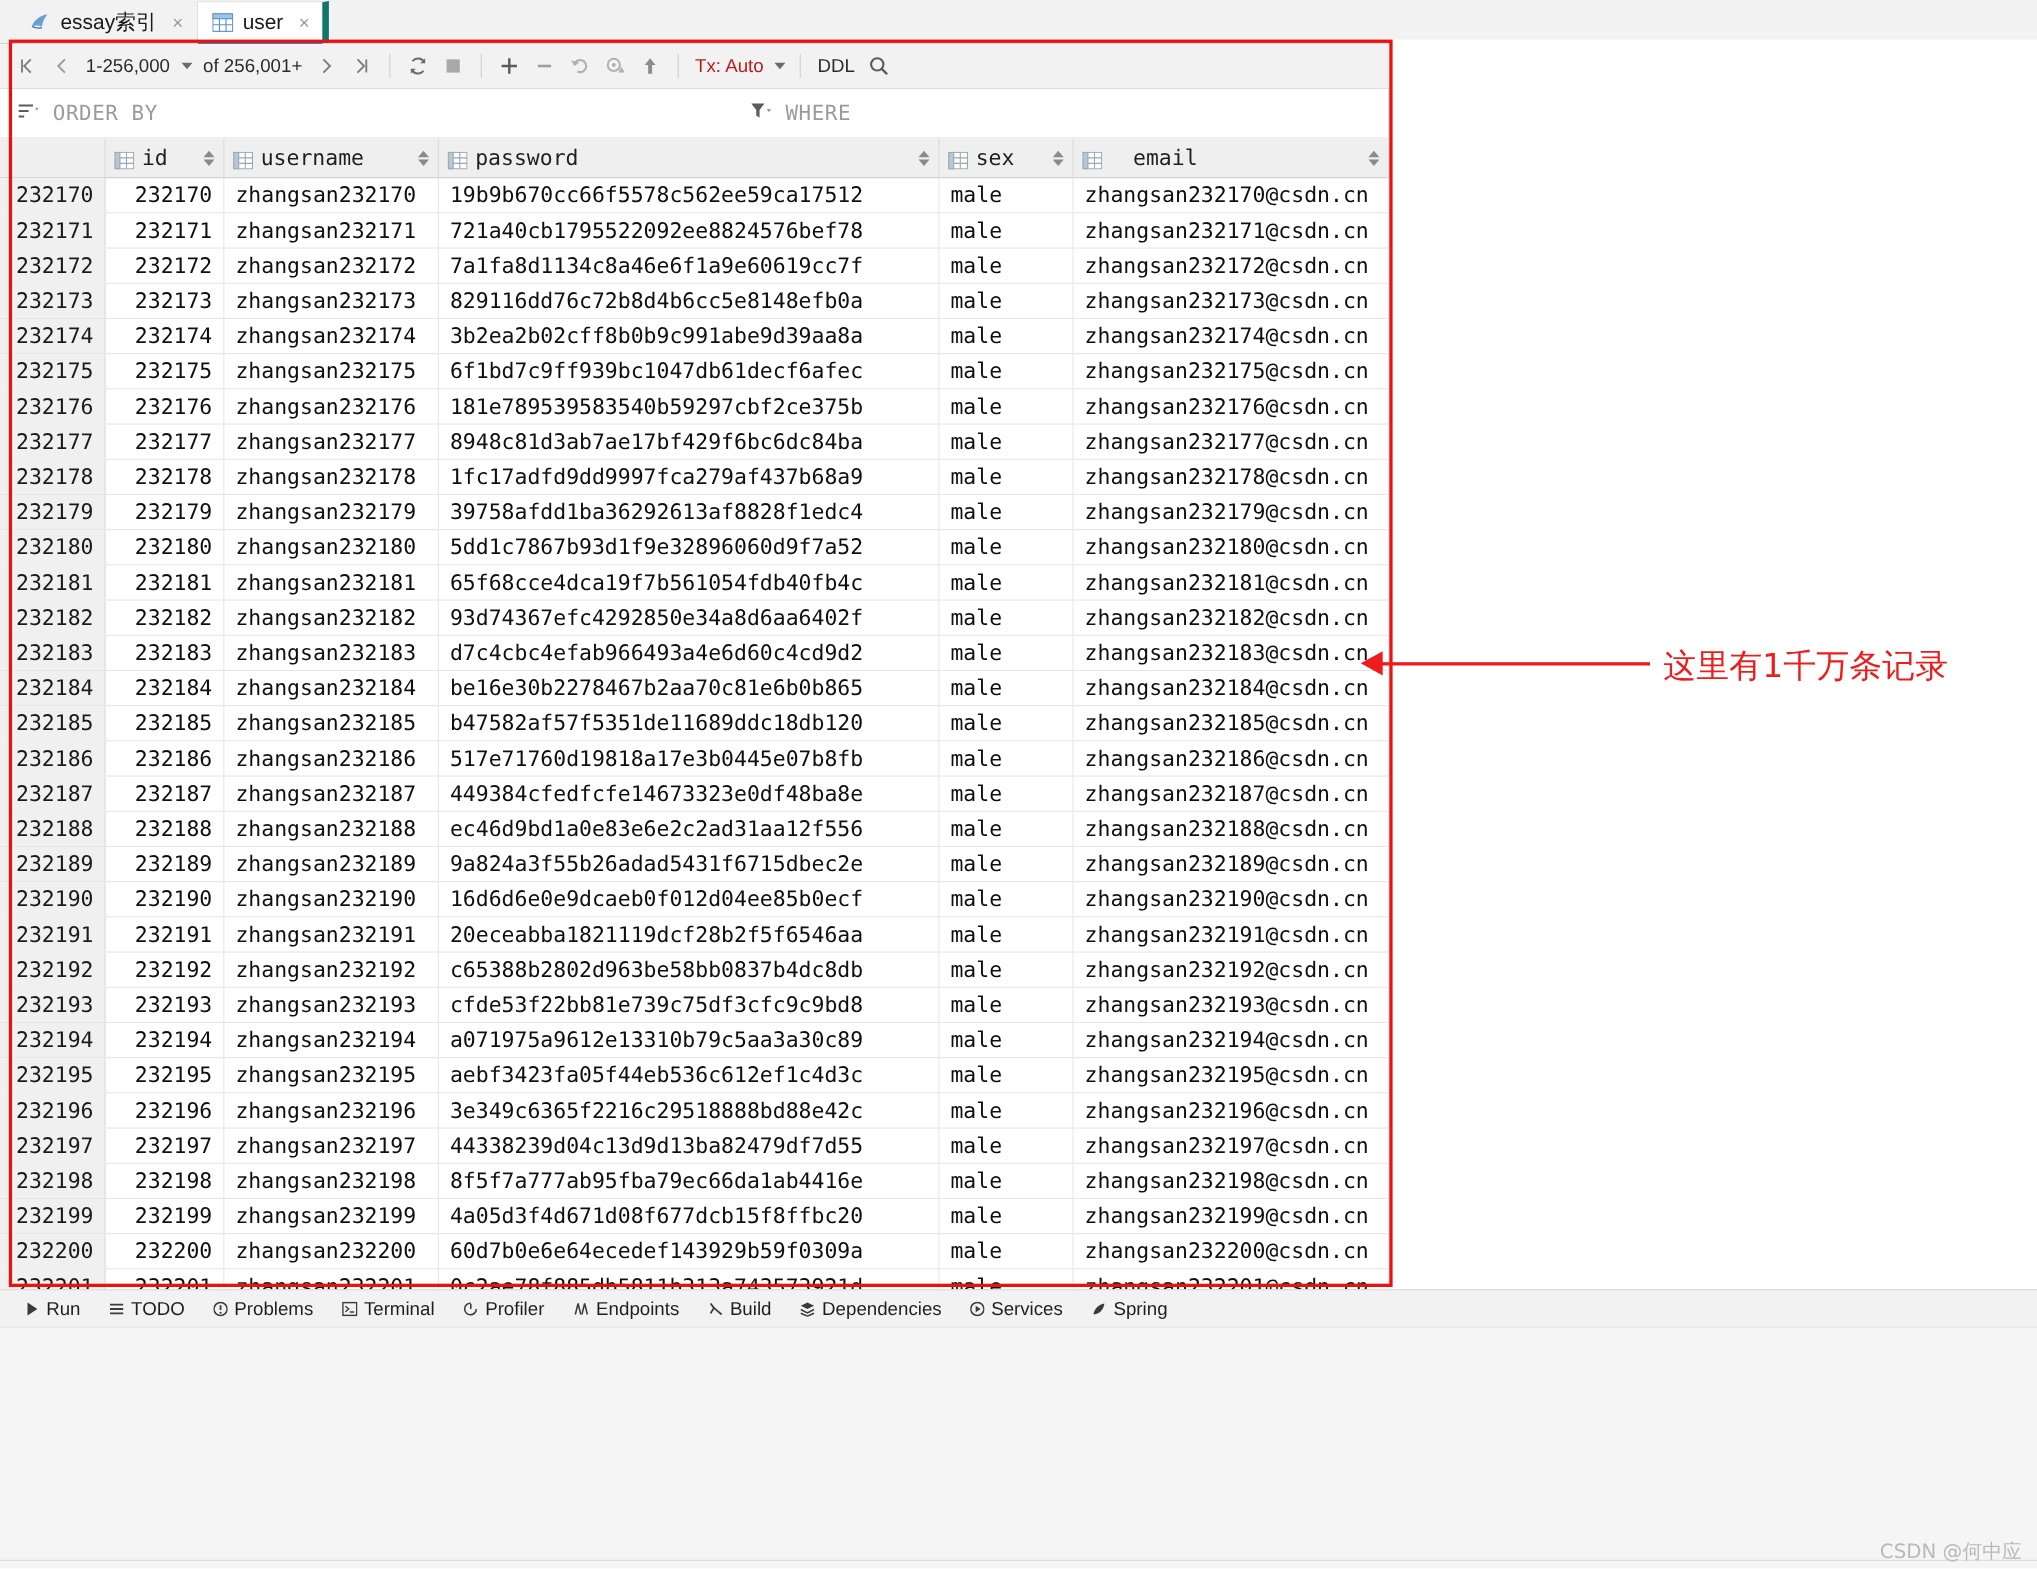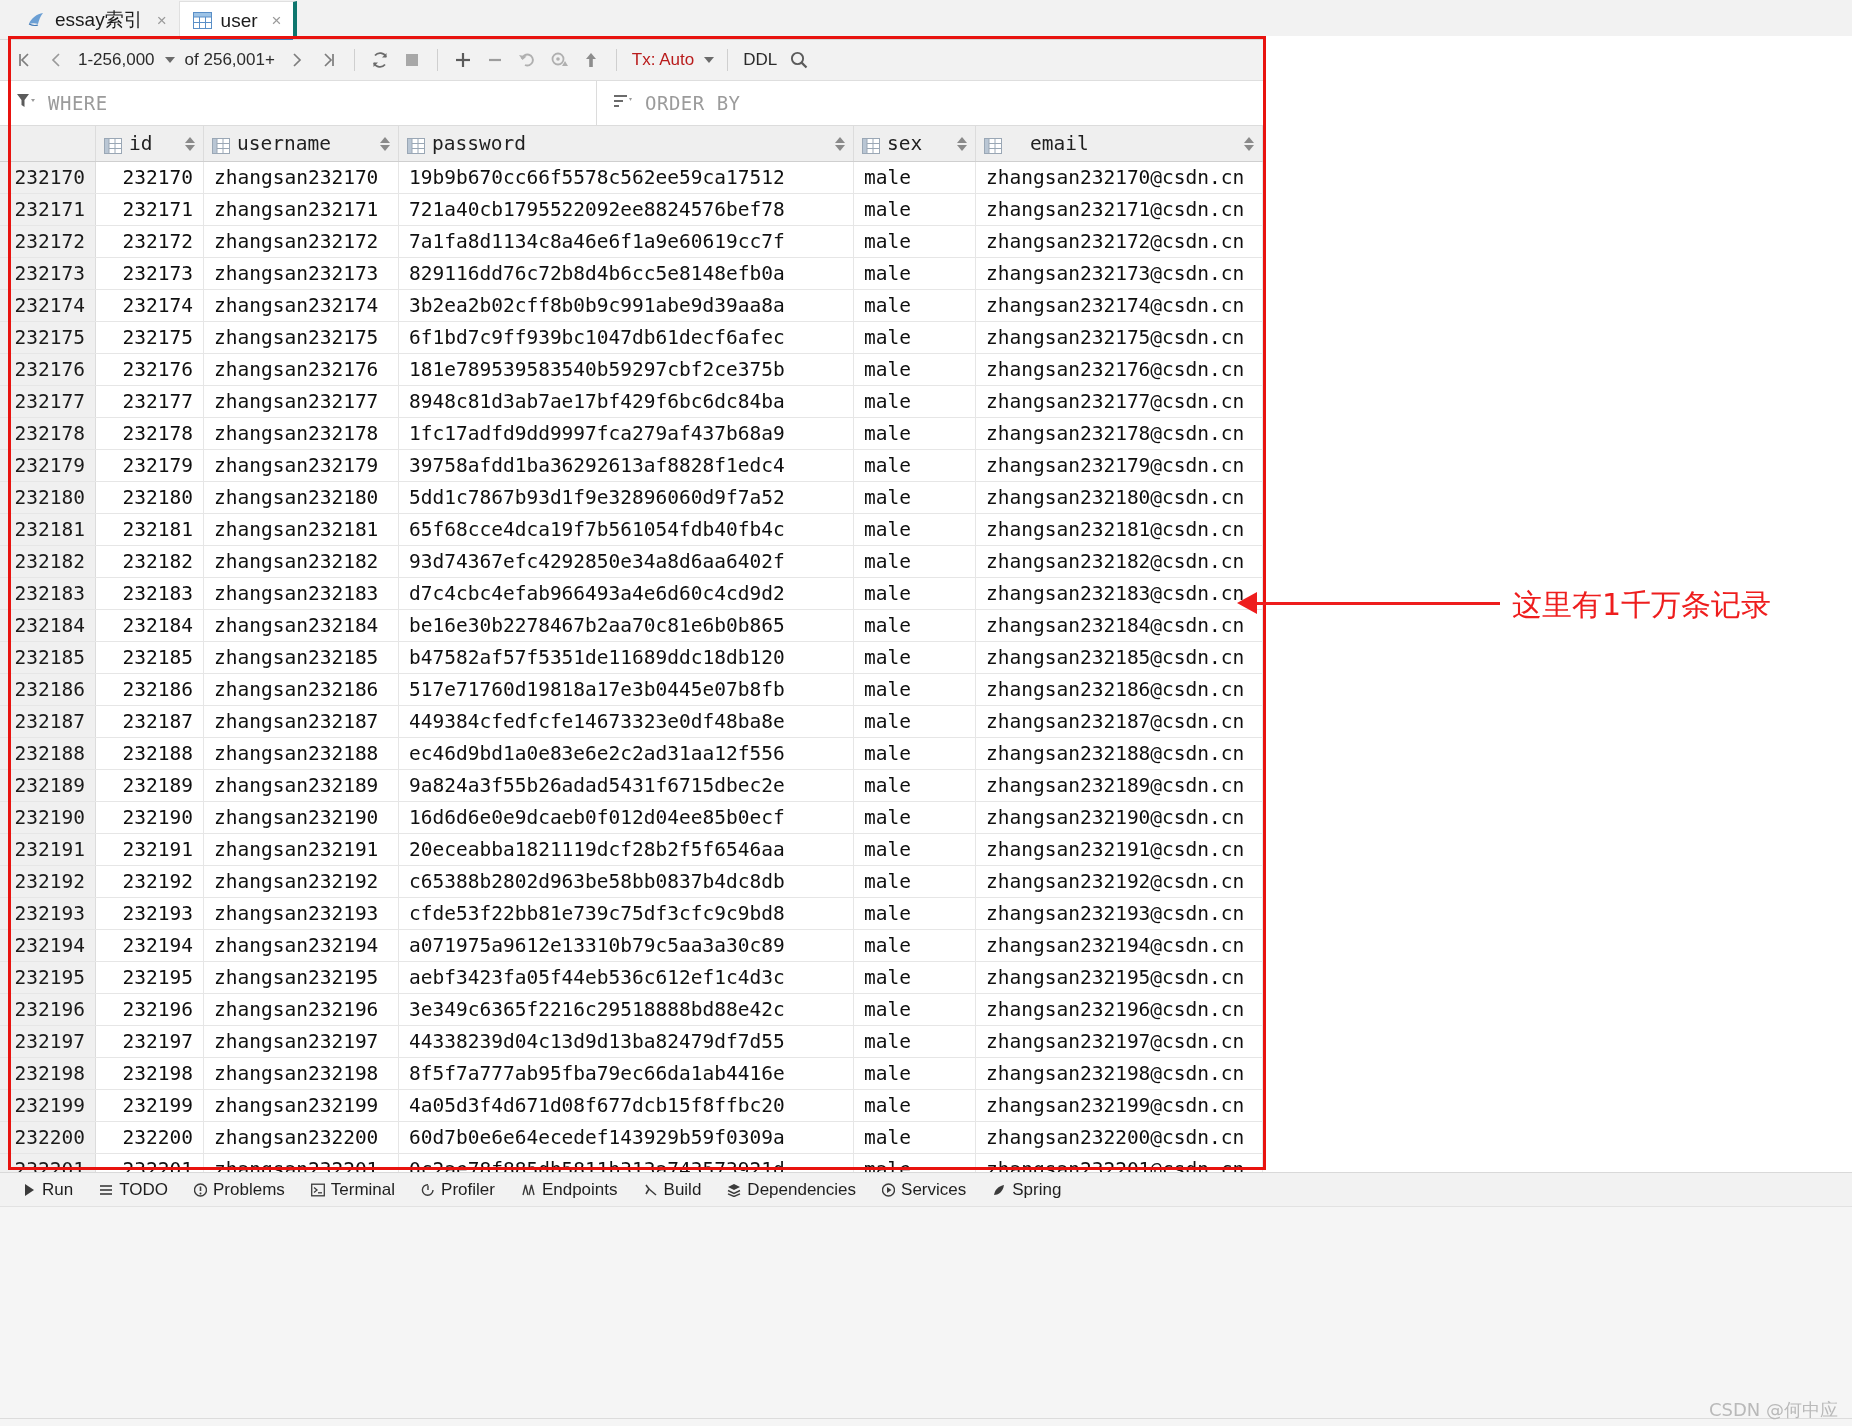--- a/index.html
+++ b/index.html
@@ -28,21 +28,21 @@
     padding: 0 12px 0 12px;
     font-size: 19px;
     color: #1a1a1a;
     position: relative;
     cursor: default;
   }
   .tab.inactive { background: #f2f2f2; }
   .tab.active {
     background: #ffffff;
     border-left: 1px solid #e0e0e0;
-    border-right: 4px solid #0f766e;
+    border-right: 6px solid #0f766e;
     border-top: 1px solid #e0e0e0;
     padding-left: 13px;
   }
   .tab.active::after {
     content: "";
     position: absolute;
     left: 0; right: 0; bottom: -1px;
     height: 3px;
     background: #3d7fc1;
   }
@@ -430,40 +430,40 @@
 
       <div class="tb-btn">
         <svg width="20" height="20" viewBox="0 0 20 20">
           <circle cx="8.5" cy="8.5" r="5.6" stroke="#5b5b5b" stroke-width="1.9" fill="none"></circle>
           <line x1="12.6" y1="12.6" x2="17.5" y2="17.5" stroke="#5b5b5b" stroke-width="2.2"></line>
         </svg>
       </div>
     </div>
 
     <div class="filterrow">
-      <div class="filtercell where">
-        <span>
-          <svg width="20" height="18" viewBox="0 0 20 18">
-            <path d="M1 2 L13 2 L8.5 8 L8.5 15 L5.5 13 L5.5 8 Z" fill="#5b5b5b"></path>
-            <path d="M15 7 L19 7 L17 10 Z" fill="#9a9a9a"></path>
-          </svg>
-        </span>
-        <span>WHERE</span>
-        <span></span>
-      </div>
       <div class="filtercell orderby">
         <span>
           <svg width="20" height="18" viewBox="0 0 20 18">
             <line x1="1" y1="4" x2="14" y2="4" stroke="#5b5b5b" stroke-width="1.8"></line>
             <line x1="1" y1="9" x2="10" y2="9" stroke="#5b5b5b" stroke-width="1.8"></line>
             <line x1="1" y1="14" x2="6" y2="14" stroke="#5b5b5b" stroke-width="1.8"></line>
             <path d="M16 6 L19 6 L17.5 9 Z" fill="#9a9a9a"></path>
           </svg>
         </span>
         <span>ORDER BY</span>
+        <span></span>
+      </div>
+      <div class="filtercell where">
+        <span>
+          <svg width="20" height="18" viewBox="0 0 20 18">
+            <path d="M1 2 L13 2 L8.5 8 L8.5 15 L5.5 13 L5.5 8 Z" fill="#5b5b5b"></path>
+            <path d="M15 7 L19 7 L17 10 Z" fill="#9a9a9a"></path>
+          </svg>
+        </span>
+        <span>WHERE</span>
         <span></span>
       </div>
     </div>
 
     <div class="grid">
       <div class="hrow">
         <div class="hcell rownum"></div>
 
         <div class="hcell c-id">
           <span class="colicon">

